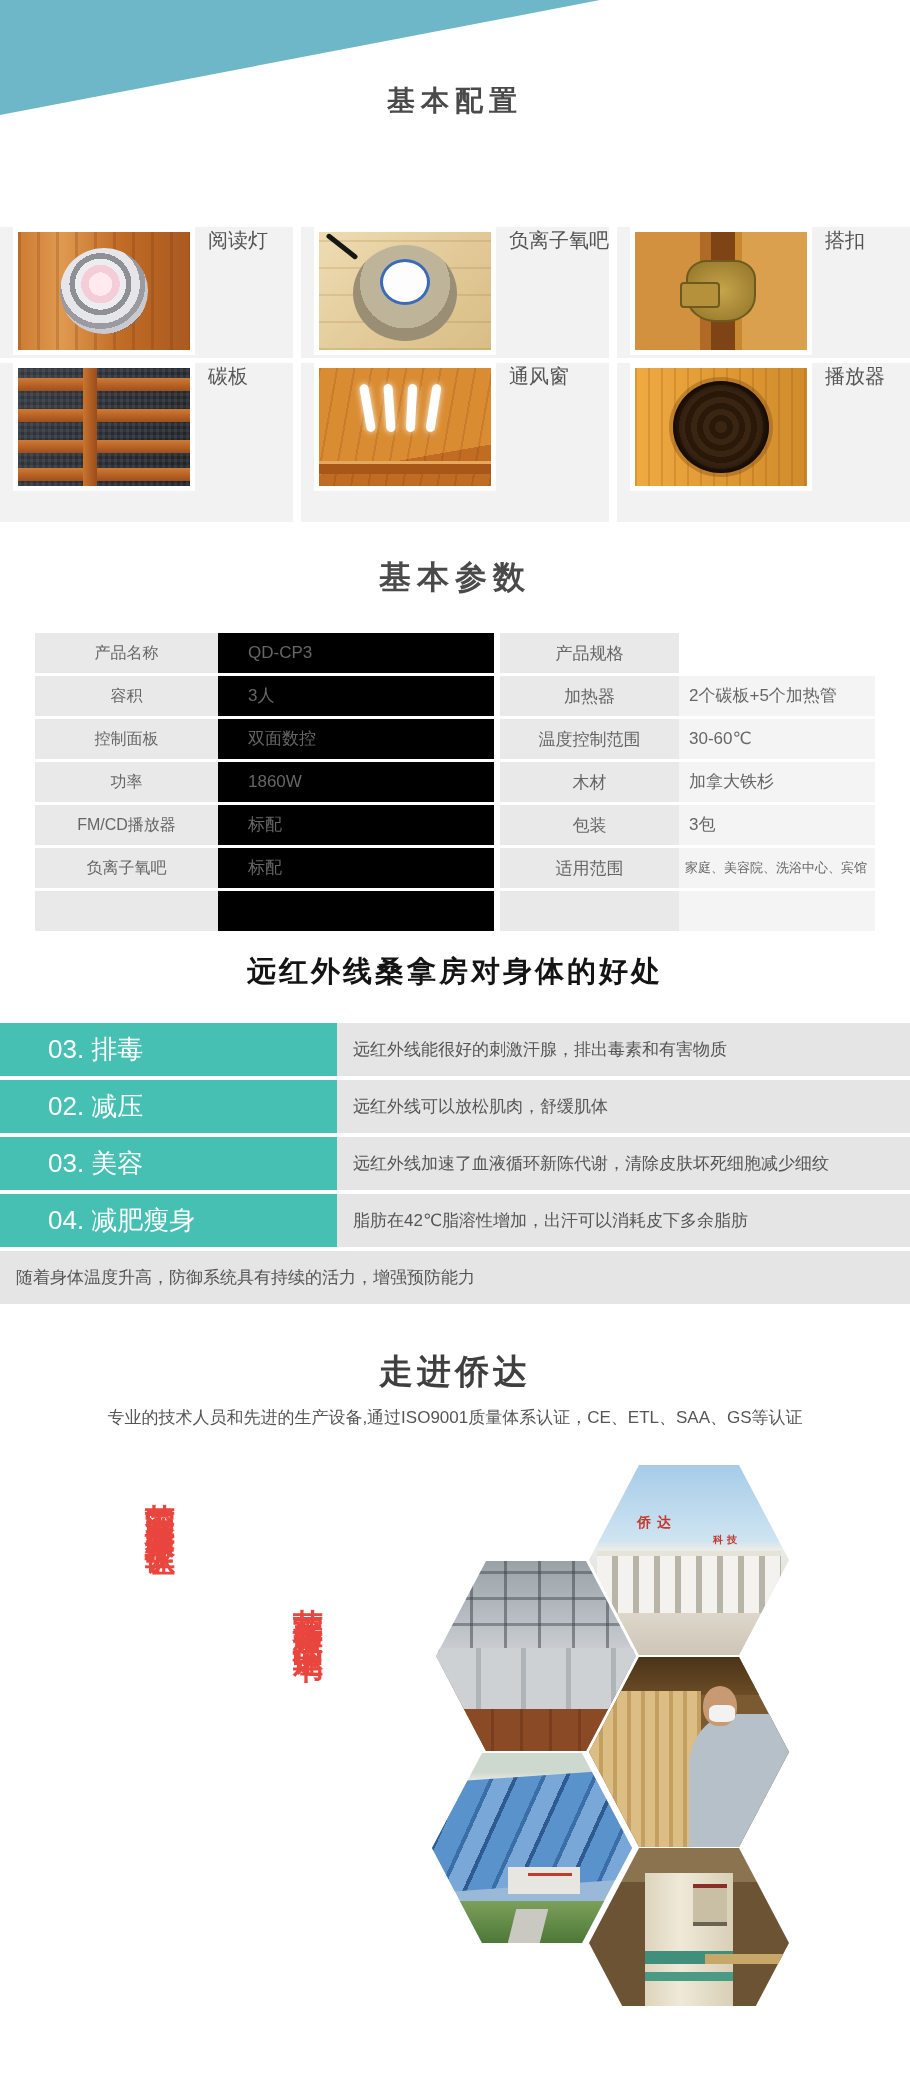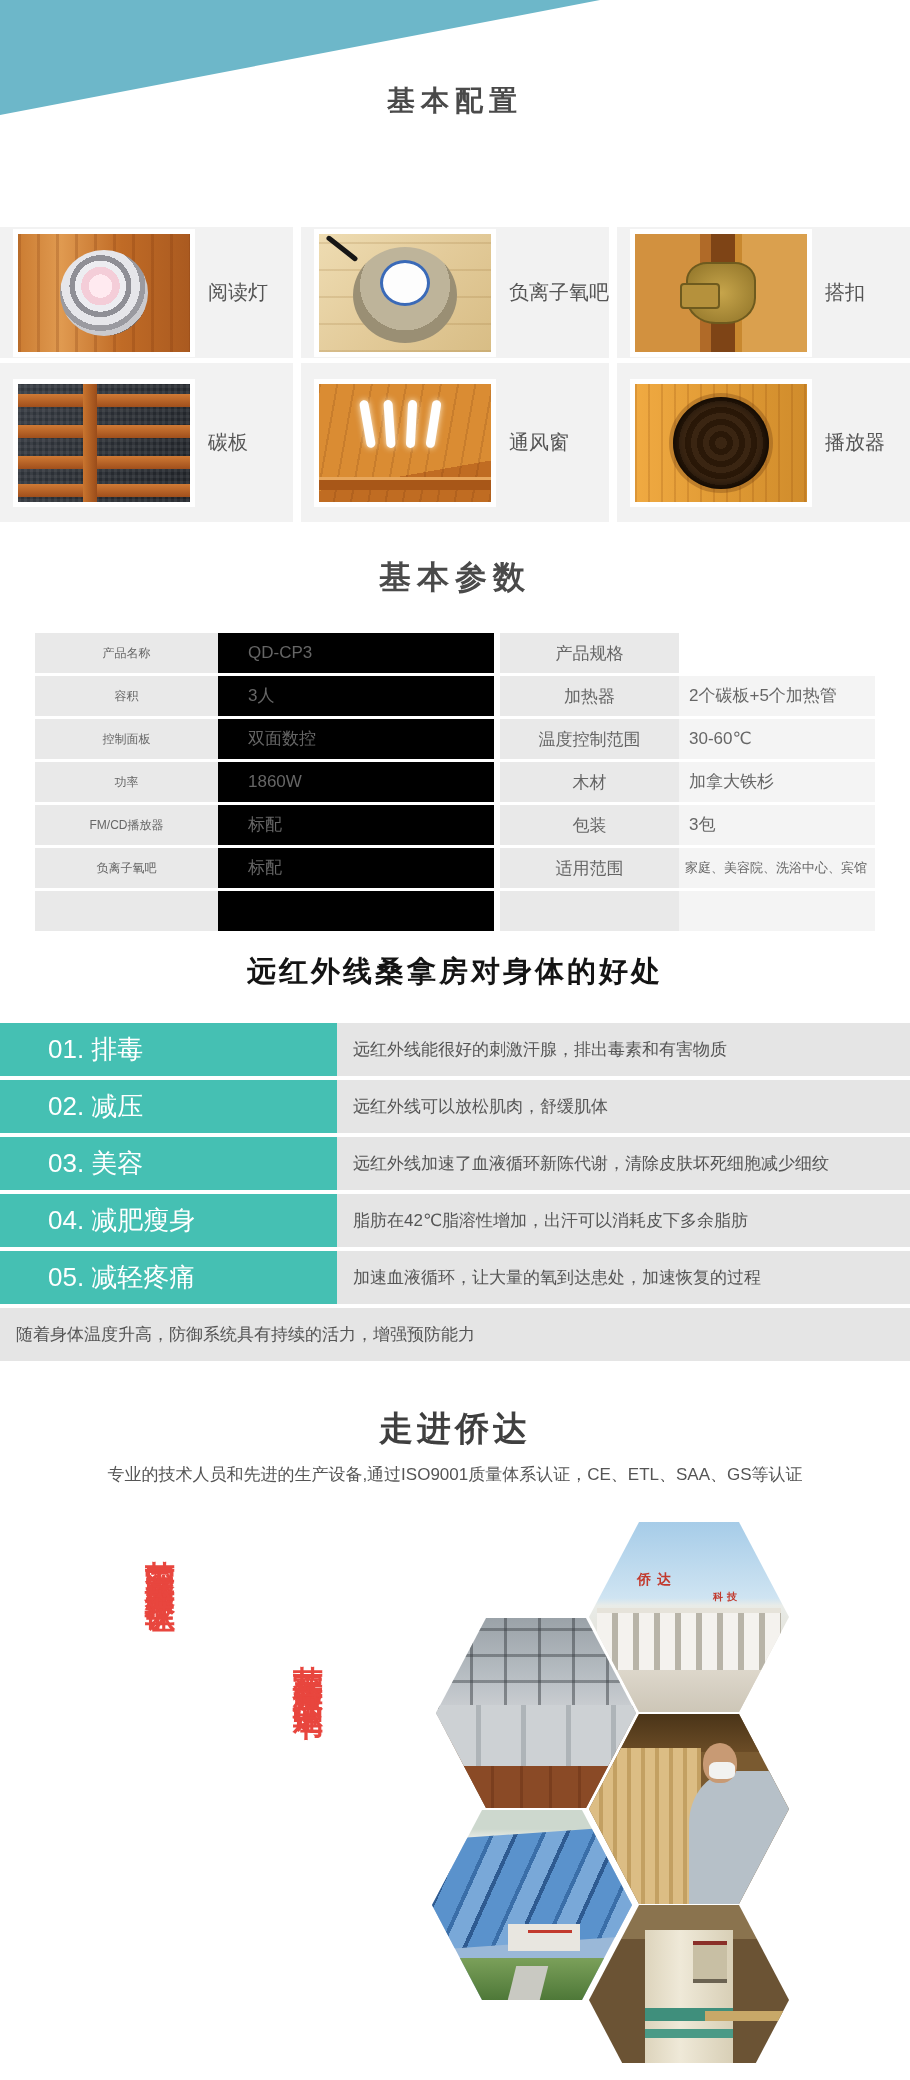--- a/index.html
+++ b/index.html
@@ -9,21 +9,21 @@
   
   .hero{position:relative;height:227px;}
   .tri{position:absolute;left:0;top:0;width:600px;height:115px;
        background:#6db7c9;clip-path:polygon(0 0,100% 0,0 100%);}
   .h-title{position:absolute;left:0;right:0;top:82px;text-align:center;
            font-size:28px;font-weight:bold;color:#4a4a4a;letter-spacing:6px;}
 
   
   .features{display:grid;grid-template-columns:1fr 1fr 1fr;grid-template-rows:131px 159px;
             gap:5px 8px;}
-  .fcell{background:#f2f2f2;display:flex;align-items:center;}
+  .fcell{background:#f2f2f2;display:flex;}
   .photo{width:172px;height:118px;border:5px solid #fff;margin-left:13px;
          position:relative;overflow:hidden;flex:none;}
   .flabel{margin-left:13px;font-size:20px;color:#555;white-space:nowrap;}
 
   
   .p-reading{background:repeating-linear-gradient(90deg,rgba(120,50,10,.22) 0 3px,rgba(0,0,0,0) 3px 19px),
              linear-gradient(90deg,#cb7c32,#e09a50 25%,#c06b26 60%,#aa5a20);}
   .ring{position:absolute;left:50%;top:50%;width:88px;height:86px;transform:translate(-50%,-50%);
         border-radius:50%;
         background:radial-gradient(circle at 46% 42%,#ffeaf0 0 17%,#f4cdd8 17% 28%,#ededf1 28% 37%,
@@ -63,21 +63,21 @@
        border-radius:50%;
        background:repeating-radial-gradient(circle at 50% 50%,#3a2512 0 6px,#2a1808 6px 12px);
        box-shadow:inset 0 0 12px #000,0 0 0 4px rgba(120,70,20,.35);}
 
   
   .s-title{margin-top:33px;text-align:center;font-size:32px;font-weight:bold;color:#4a4a4a;
            letter-spacing:6px;line-height:45px;}
   .ptable{margin:33px 35px 0;}
   .prow{display:flex;height:40px;margin-bottom:3px;}
   .lc{width:183px;background:#e9e9e9;display:flex;align-items:center;justify-content:center;
-      font-size:12px;color:#666;}
+      font-size:16px;color:#666;}
   .vc{width:276px;background:#000000;font-size:17px;color:#666;line-height:40px;
       padding-left:30px;box-sizing:border-box;white-space:nowrap;}
   .gap6{width:6px;}
   .lc2{width:179px;background:#e9e9e9;display:flex;align-items:center;justify-content:center;
       font-size:17px;color:#666;}
   .vc2{width:196px;background:#f4f4f4;font-size:17px;color:#666;line-height:40px;
       padding-left:10px;box-sizing:border-box;white-space:nowrap;}
   .small-v{font-size:13px !important;padding-left:6px !important;}
 
   
@@ -263,38 +263,34 @@
       <div class="gap6"></div>
       <div class="lc2"></div>
       <div class="vc2"></div>
     </div>
   </div>
 
   <div class="ben-title">远红外线桑拿房对身体的好处</div>
 
   <div class="benefits">
     <div class="brow">
-      <div class="bteal">01. 排毒</div>
+      <div class="bteal">03. 排毒</div>
       <div class="bdesc">远红外线能很好的刺激汗腺，排出毒素和有害物质</div>
     </div>
     <div class="brow">
       <div class="bteal">02. 减压</div>
       <div class="bdesc">远红外线可以放松肌肉，舒缓肌体</div>
     </div>
     <div class="brow">
       <div class="bteal">03. 美容</div>
       <div class="bdesc">远红外线加速了血液循环新陈代谢，清除皮肤坏死细胞减少细纹</div>
     </div>
     <div class="brow">
       <div class="bteal">04. 减肥瘦身</div>
       <div class="bdesc">脂肪在42℃脂溶性增加，出汗可以消耗皮下多余脂肪</div>
-    </div>
-    <div class="brow">
-      <div class="bteal">05. 减轻疼痛</div>
-      <div class="bdesc">加速血液循环，让大量的氧到达患处，加速恢复的过程</div>
     </div>
     <div class="brow">
       <div class="bdesc">随着身体温度升高，防御系统具有持续的活力，增强预防能力</div>
     </div>
   </div>
 
   <div class="about-title">走进侨达</div>
   <div class="about-sub">专业的技术人员和先进的生产设备,通过ISO9001质量体系认证，CE、ETL、SAA、GS等认证</div>
 
   <div class="collage">

